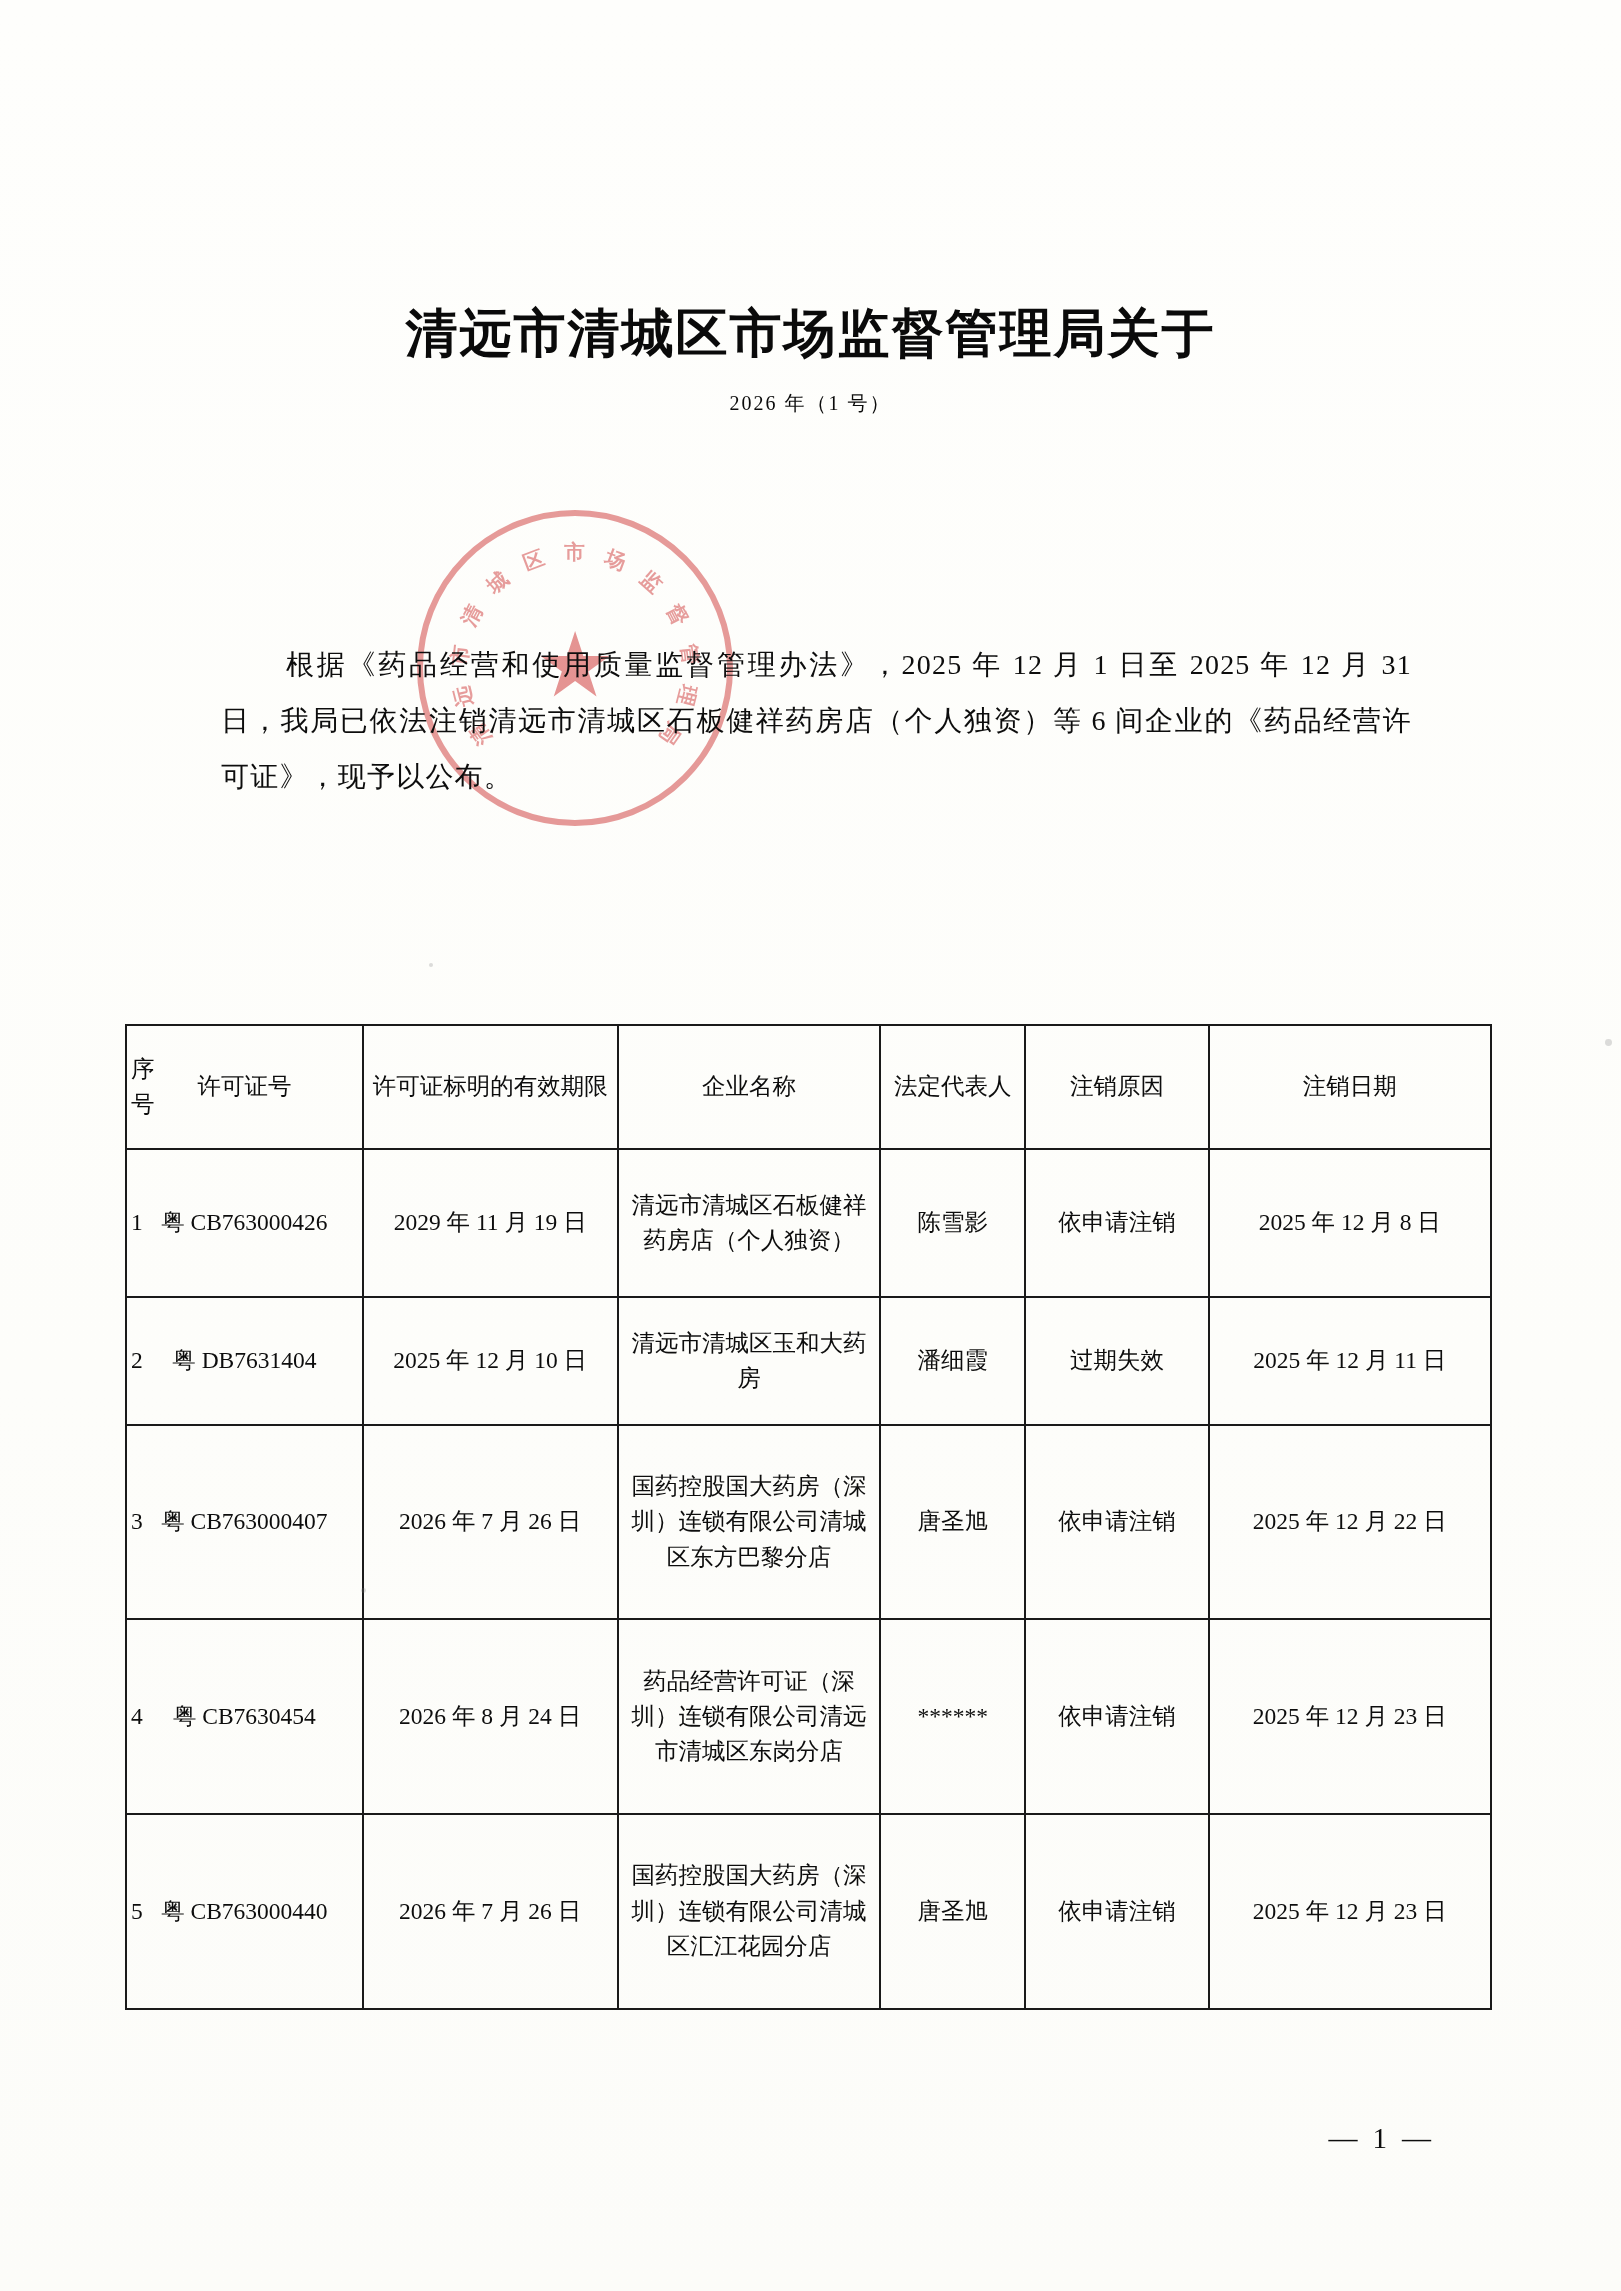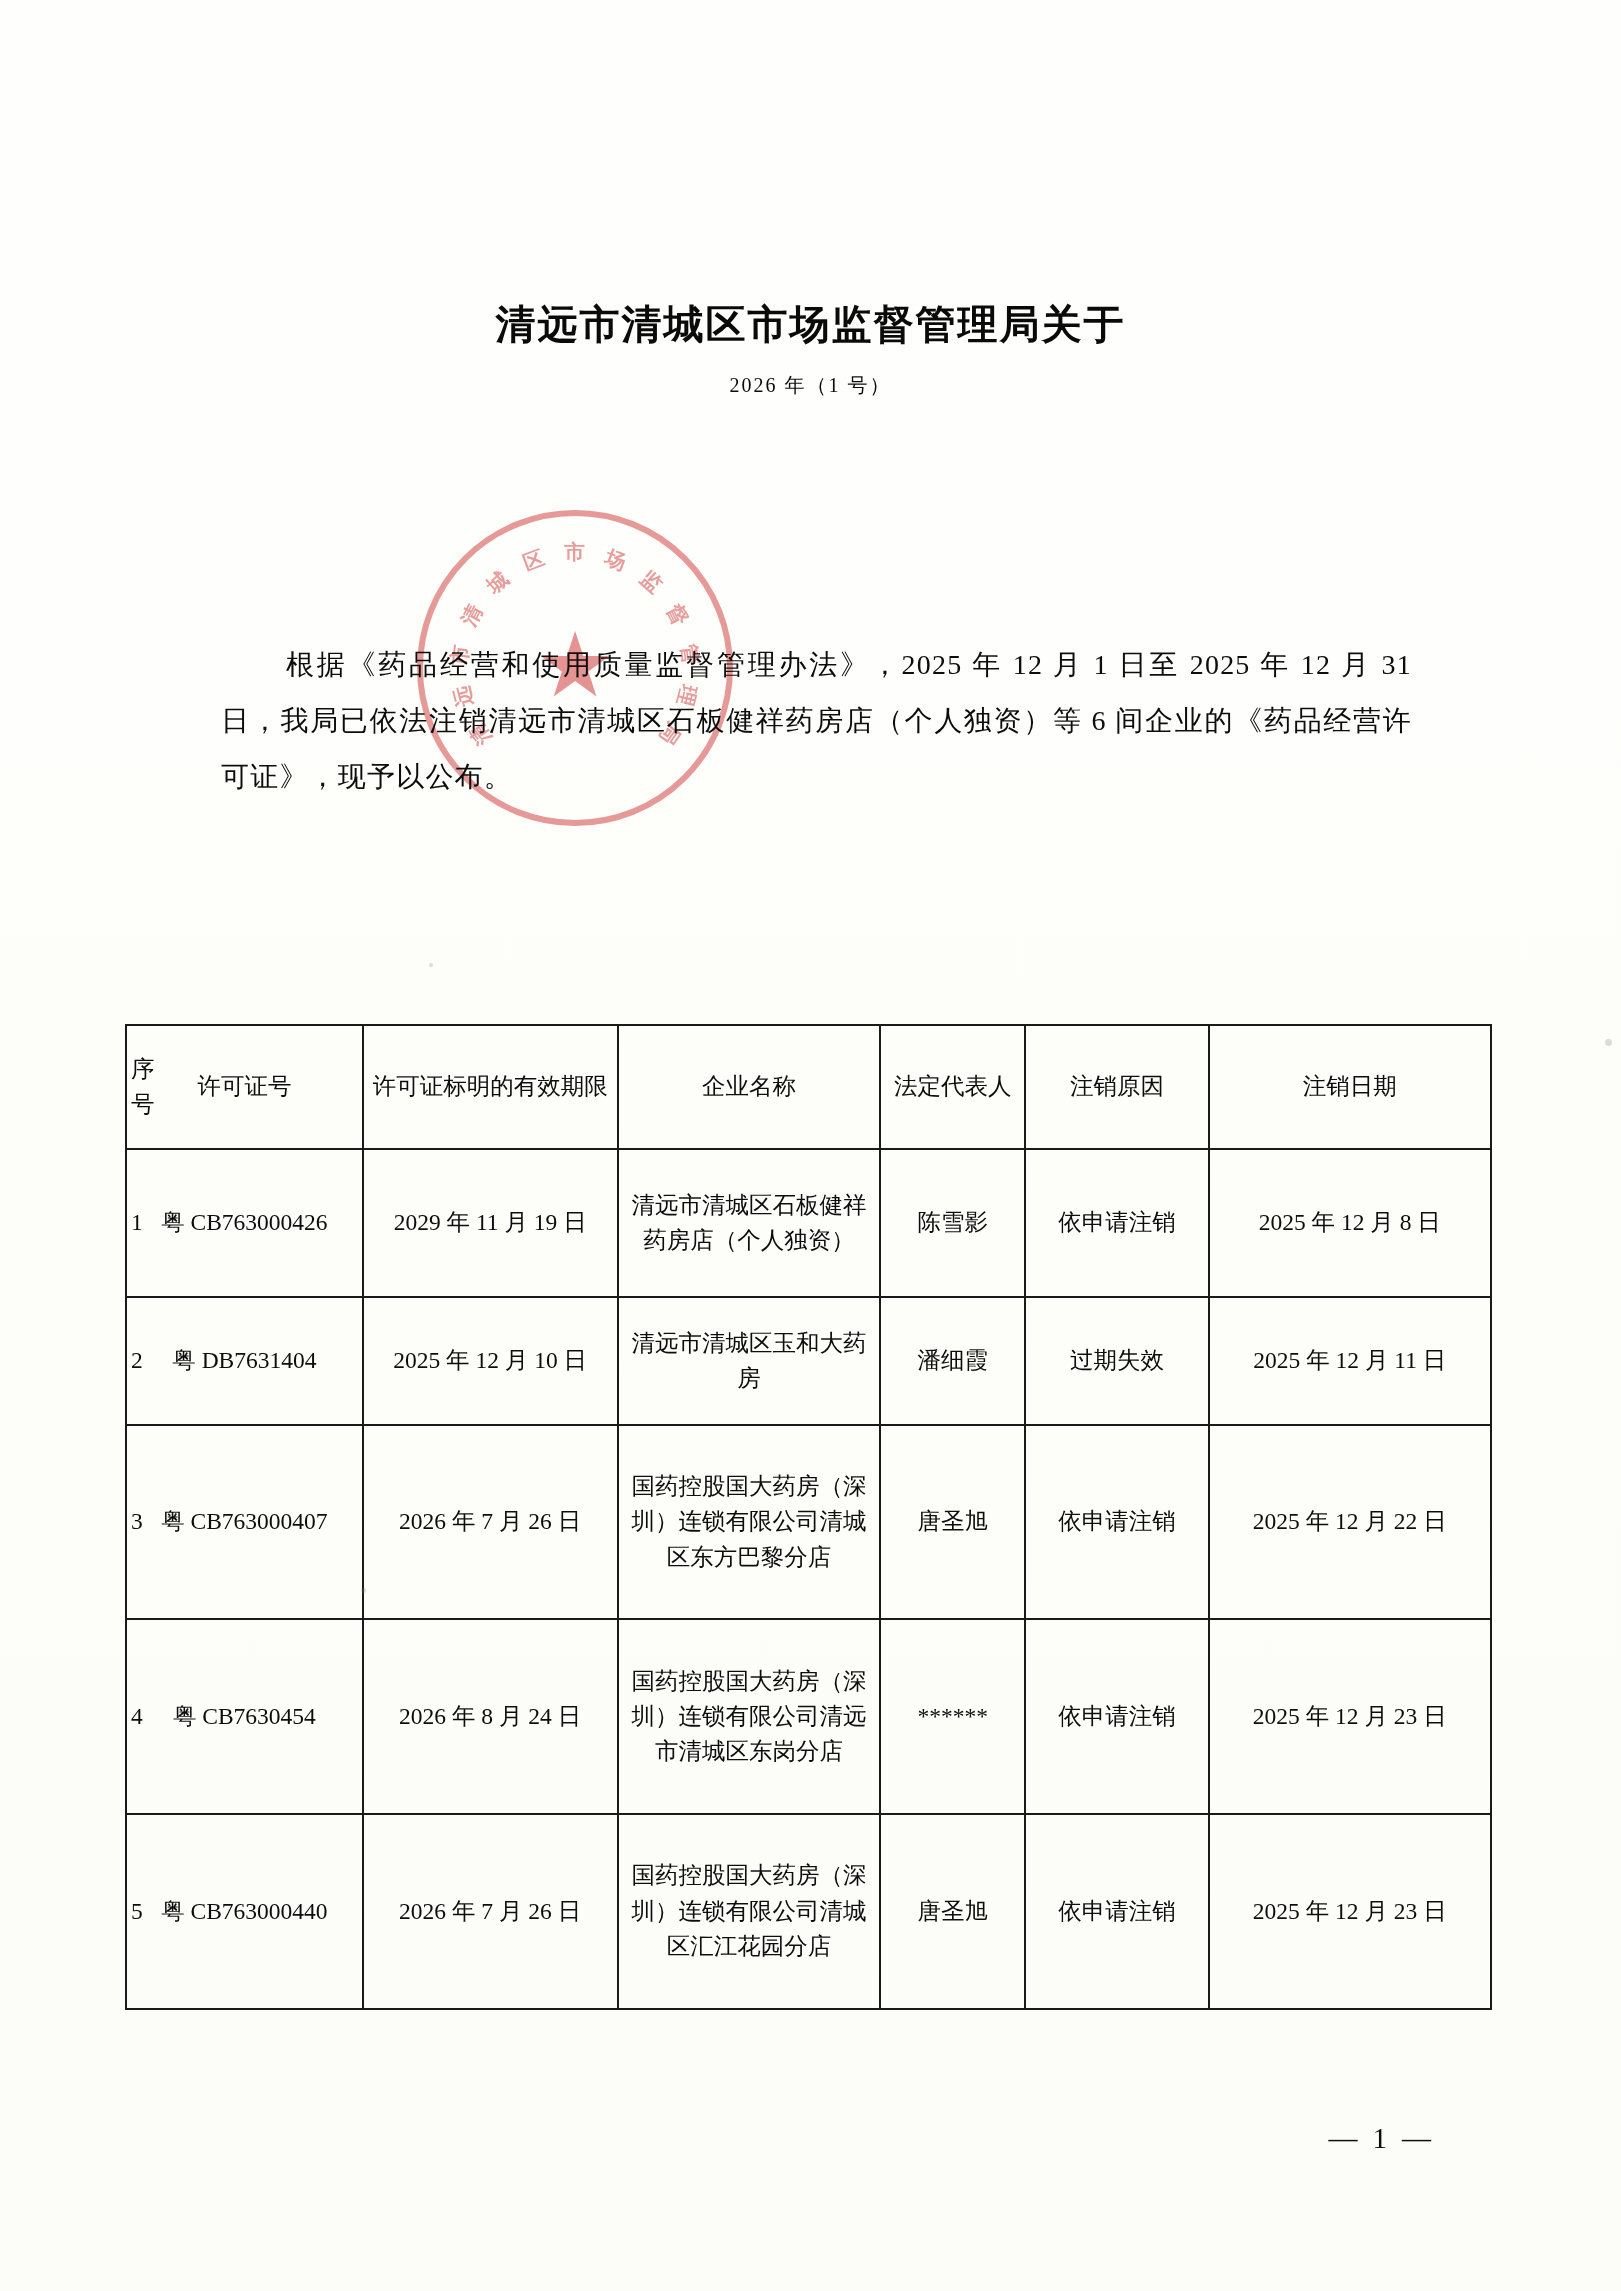--- a/index.html
+++ b/index.html
@@ -30,21 +30,21 @@
   .title-block {
     position: absolute;
     top: 294px;
     left: 0;
     width: 100%;
     text-align: center;
   }
   .title-line {
     font-family: "DejaVu Serif", "Liberation Serif", serif;
     font-weight: bold;
-    font-size: 40px;
+    font-size: 52px;
     letter-spacing: 2px;
     line-height: 1.5;
     color: #0a0a0a;
   }
   .doc-number {
     margin-top: 17.6px;
     font-size: 20px;
     letter-spacing: 2px;
     font-family: "Liberation Serif", serif;
     color: #0a0a0a;
@@ -238,21 +238,21 @@
           <td class="c-valid">2026 年 7 月 26 日</td>
           <td class="c-name multi">国药控股国大药房（深圳）连锁有限公司清城区东方巴黎分店</td>
           <td class="c-rep">唐圣旭</td>
           <td class="c-reason">依申请注销</td>
           <td class="c-date">2025 年 12 月 22 日</td>
         </tr>
         <tr class="row-4">
           <td class="c-idx">4</td>
           <td class="c-lic">粤 CB7630454</td>
           <td class="c-valid">2026 年 8 月 24 日</td>
-          <td class="c-name multi">国药控股国大药房（深圳）连锁有限公司清远市清城区东岗分店</td>
+          <td class="c-name multi">药品经营许可证（深圳）连锁有限公司清远市清城区东岗分店</td>
           <td class="c-rep">******</td>
           <td class="c-reason">依申请注销</td>
           <td class="c-date">2025 年 12 月 23 日</td>
         </tr>
         <tr class="row-5">
           <td class="c-idx">5</td>
           <td class="c-lic">粤 CB763000440</td>
           <td class="c-valid">2026 年 7 月 26 日</td>
           <td class="c-name multi">国药控股国大药房（深圳）连锁有限公司清城区汇江花园分店</td>
           <td class="c-rep">唐圣旭</td>

